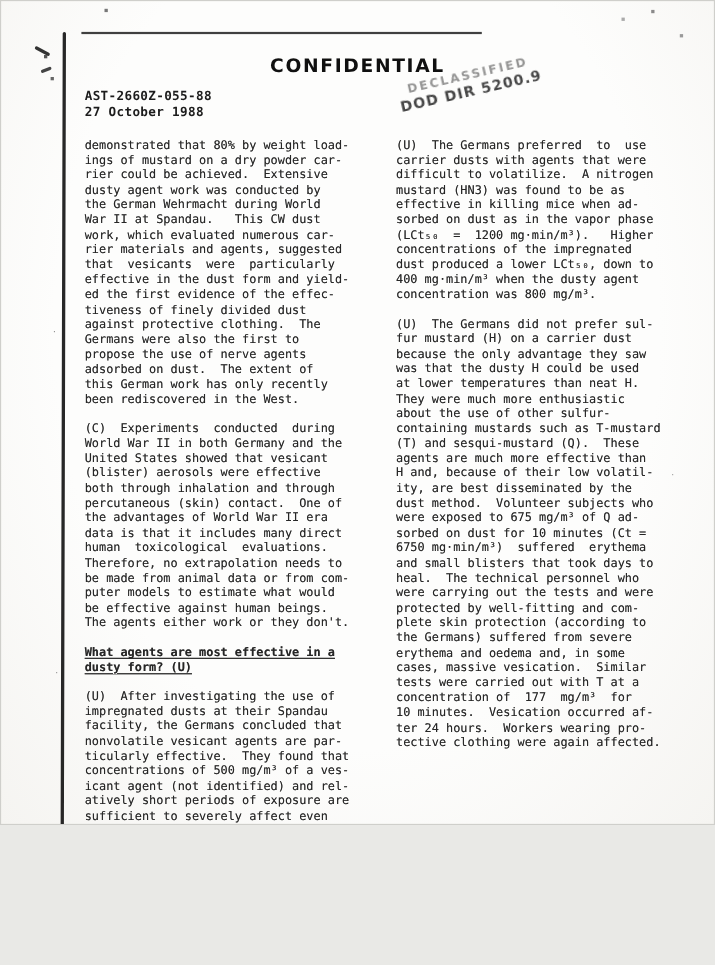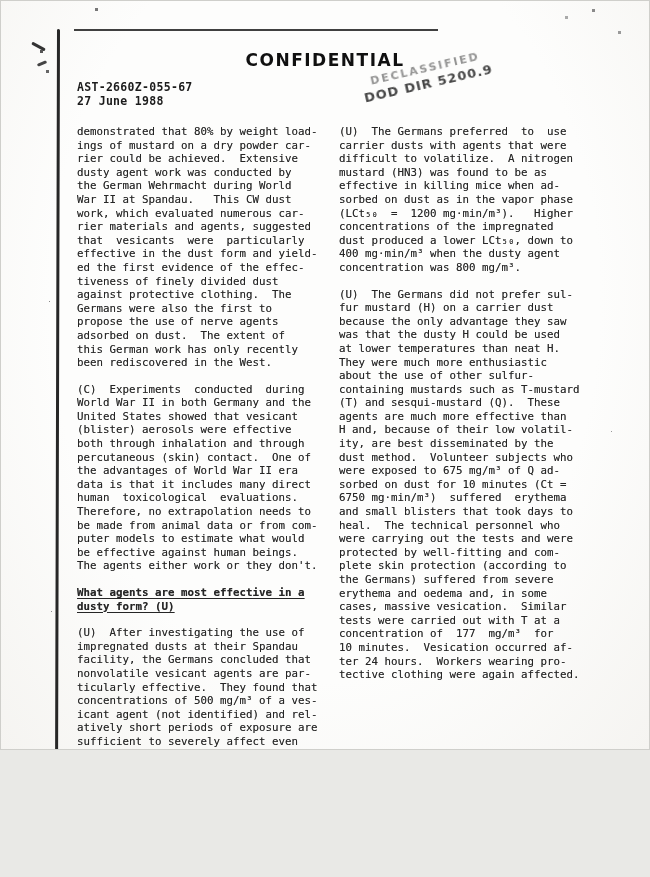--- a/index.html
+++ b/index.html
@@ -64,21 +64,21 @@
   .stamp-bottom { left:392px; top:792px; transform:rotate(-9deg); }
   .stamp-bottom .l1 { font-size:11.5px; letter-spacing:2px; opacity:.78; }
   .stamp-bottom .l2 { font-size:13.5px; letter-spacing:.5px; opacity:.96; }
   
   .columns {
     position:absolute; left:76px; top:124px; width:514px;
     display:flex; gap:14px;
   }
   .col { flex:0 0 auto; }
   .col.left  { width:248px; }
-  .col.right { width:252px; }
+  .col.right { width:252px;margin-left:21px; }
   pre.para {
     font-family:"DejaVu Sans Mono", monospace;
     font-size:10.8px; line-height:13.6px;
     white-space:pre-wrap;
     margin:0 0 13px 0;
     color:#262626;
     text-shadow:0 0 .4px rgba(20,20,20,.45);
   }
   pre.heading { text-decoration:underline; text-underline-offset:2px; font-weight:bold; }
   .page-number {
@@ -94,22 +94,22 @@
   <div class="scan-top-line"></div>
   <div class="scan-left-line"></div>
   <div class="scan-bottom-line"></div>
   <div class="mark1"></div>
   <div class="mark2"></div>
   <div class="specks"></div>
 
   <div class="confidential top">CONFIDENTIAL</div>
 
   <div class="doc-id">
-    <div>AST-2660Z-055-67</div>
-    <div>27 June 1988</div>
+    <div>AST-2660Z-055-88</div>
+    <div>27 October 1988</div>
   </div>
 
   <div class="stamp stamp-top">
     <div class="l1">DECLASSIFIED</div>
     <div class="l2">DOD DIR 5200.9</div>
   </div>
 
   <div class="columns">
     <div class="col left">
       <pre class="para">demonstrated that 80% by weight load-

